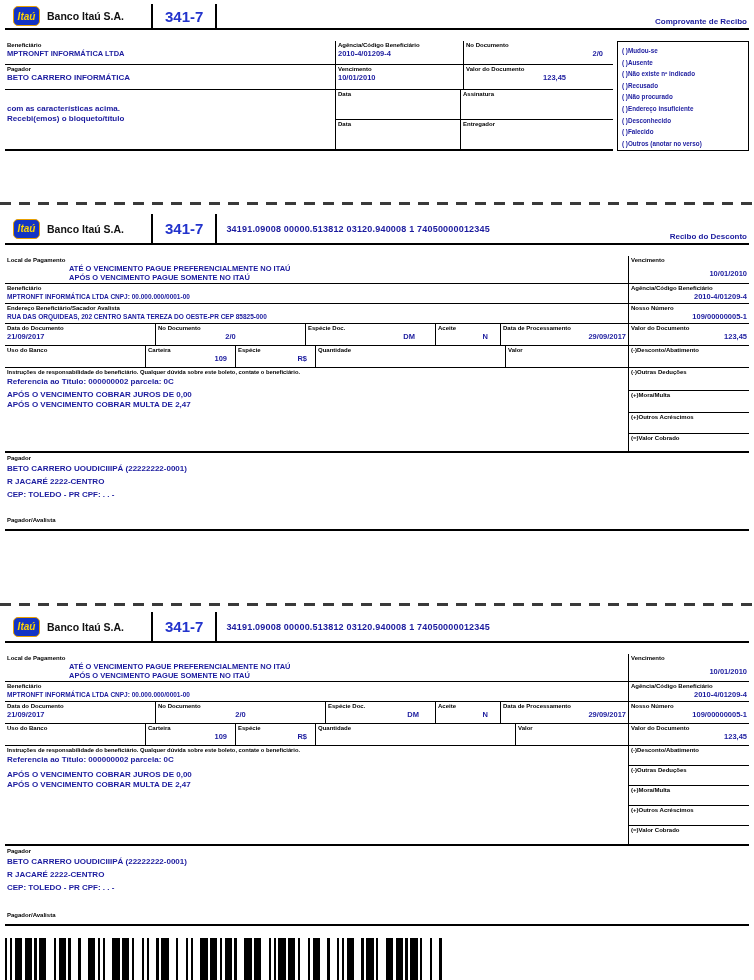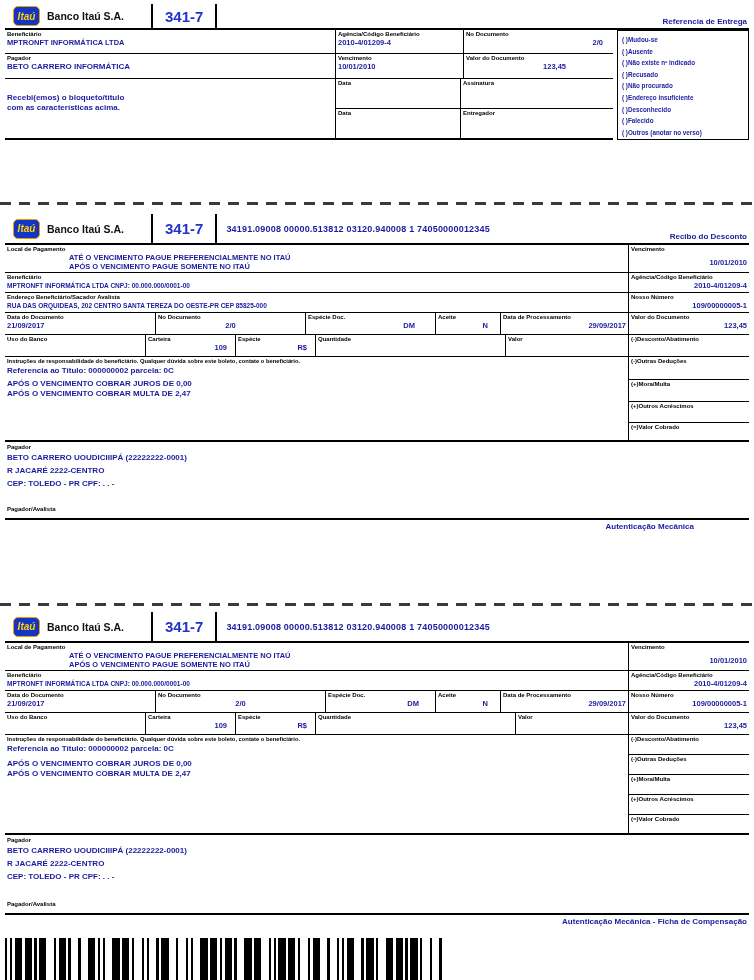--- a/index.html
+++ b/index.html
@@ -23,21 +23,21 @@
   .digit{font-size:9px;font-weight:bold;color:var(--nav);margin-left:9px;letter-spacing:.2px;}
   .secttitle{margin-left:auto;font-size:8px;font-weight:bold;color:var(--nav);padding-right:2px;align-self:flex-end;padding-bottom:2px;}
   
   .row{display:flex;border-bottom:1px solid #000;}
   .cell{padding:1px 2px;overflow:hidden;}
   .bl{border-left:1px solid #000;}
   .lbl{font-size:6px;font-weight:bold;color:#000;line-height:7px;white-space:nowrap;}
   .val{font-size:7.5px;font-weight:bold;color:var(--nav);line-height:9px;white-space:nowrap;}
   .val8{font-size:8px;line-height:10px;}
   .r{text-align:right;} .c{text-align:center;}
-  .flexcols{display:flex;}
+  .flexcols{display:flex;margin-top:11px;}
   .leftcol{width:623px;} .rightcol{width:121px;border-left:1px solid #000;}
   .thick{border-bottom:2px solid #000;}
   .chkbox{width:132px;height:110px;border:1px solid #000;margin-left:4px;padding:3px 0 0 4px;}
   .chk{font-size:6.3px;font-weight:bold;color:var(--nav);line-height:11.6px;white-space:nowrap;}
   .pagblock{padding:2px;}
   .pag-line{font-size:8px;font-weight:bold;color:var(--nav);line-height:13px;white-space:nowrap;}
   .avalrow{border-bottom:2px solid #000;padding:2px;height:16px;}
   .auth{font-size:8px;font-weight:bold;color:var(--nav);text-align:right;padding-top:2px;}
   .barcode{margin-top:12px;width:440px;height:52px;font-size:0;white-space:nowrap;}
   .locline{font-size:7.5px;font-weight:bold;color:var(--nav);line-height:9px;padding-left:62px;white-space:nowrap;}
@@ -47,21 +47,21 @@
 
 <div class="page">
 
   <div class="sec" style="top:4px;">
     <div class="hdr hdr1">
       <div class="logo">
           <span>Itaú</span>
         </div>
       <div class="bname">Banco Itaú S.A.</div>
       <div class="codebox">341-7</div>
-      <div class="secttitle">Referencia de Entrega</div>
+      <div class="secttitle">Comprovante de Recibo</div>
     </div>
     <div class="flexcols">
       <div style="width:608px;">
         <div class="row" style="height:24px;">
           <div class="cell" style="width:330px;">
             <div class="lbl">Beneficiário</div>
             <div class="val">MPTRONFT INFORMÁTICA LTDA</div>
           </div>
           <div class="cell bl" style="width:128px;">
             <div class="lbl">Agência/Código Beneficiário</div>
@@ -81,22 +81,22 @@
             <div class="lbl">Vencimento</div>
             <div class="val">10/01/2010</div>
           </div>
           <div class="cell bl" style="width:150px;">
             <div class="lbl">Valor do Documento</div>
             <div class="val r" style="padding-right:45px;">123,45</div>
           </div>
         </div>
         <div class="row thick" style="height:61px;">
           <div class="cell" style="width:330px;padding-top:14px;">
+            <div class="val val8">com as características acima.</div>
             <div class="val val8">Recebi(emos) o bloqueto/título</div>
-            <div class="val val8">com as características acima.</div>
           </div>
           <div style="width:278px;display:flex;flex-wrap:wrap;">
             <div class="cell bl" style="width:125px;height:30px;border-bottom:1px solid #000;">
               <div class="lbl">Data</div>
             </div>
             <div class="cell bl" style="width:153px;height:30px;border-bottom:1px solid #000;">
               <div class="lbl">Assinatura</div>
             </div>
             <div class="cell bl" style="width:125px;height:31px;">
               <div class="lbl">Data</div>
@@ -254,21 +254,20 @@
     </div>
     <div class="pagblock" style="height:62px;">
       <div class="lbl">Pagador</div>
       <div class="pag-line">BETO CARRERO UOUDICIIIPÁ (22222222-0001)</div>
       <div class="pag-line">R JACARÉ 2222-CENTRO</div>
       <div class="pag-line">CEP:      TOLEDO - PR  CPF:  . . -</div>
     </div>
     <div class="avalrow">
       <div class="lbl">Pagador/Avalista</div>
     </div>
-    <div class="auth" style="padding-right:55px;">Autenticação Mecânica</div>
   </div>
 
   <div class="dash" style="top:603px;"></div>
 
   <div class="sec" style="top:612px;">
     <div class="hdr hdr2">
       <div class="logo">
           <span>Itaú</span>
         </div>
       <div class="bname">Banco Itaú S.A.</div>
@@ -390,17 +389,16 @@
     </div>
     <div class="pagblock" style="height:64px;">
       <div class="lbl">Pagador</div>
       <div class="pag-line">BETO CARRERO UOUDICIIIPÁ (22222222-0001)</div>
       <div class="pag-line">R JACARÉ 2222-CENTRO</div>
       <div class="pag-line">CEP:      TOLEDO - PR  CPF:  . . -</div>
     </div>
     <div class="avalrow">
       <div class="lbl">Pagador/Avalista</div>
     </div>
-    <div class="auth" style="padding-right:2px;">Autenticação Mecânica - Ficha de Compensação</div>
     <div class="barcode"><span style="display:inline-block;height:100%;width:2.4444444444444446px;background:#000;vertical-align:top;"></span><span style="display:inline-block;height:100%;width:2.4444444444444446px;vertical-align:top;"></span><span style="display:inline-block;height:100%;width:2.4444444444444446px;background:#000;vertical-align:top;"></span><span style="display:inline-block;height:100%;width:2.4444444444444446px;vertical-align:top;"></span><span style="display:inline-block;height:100%;width:7.333333333333334px;background:#000;vertical-align:top;"></span><span style="display:inline-block;height:100%;width:2.4444444444444446px;vertical-align:top;"></span><span style="display:inline-block;height:100%;width:7.333333333333334px;background:#000;vertical-align:top;"></span><span style="display:inline-block;height:100%;width:2.4444444444444446px;vertical-align:top;"></span><span style="display:inline-block;height:100%;width:2.4444444444444446px;background:#000;vertical-align:top;"></span><span style="display:inline-block;height:100%;width:2.4444444444444446px;vertical-align:top;"></span><span style="display:inline-block;height:100%;width:7.333333333333334px;background:#000;vertical-align:top;"></span><span style="display:inline-block;height:100%;width:7.333333333333334px;vertical-align:top;"></span><span style="display:inline-block;height:100%;width:2.4444444444444446px;background:#000;vertical-align:top;"></span><span style="display:inline-block;height:100%;width:2.4444444444444446px;vertical-align:top;"></span><span style="display:inline-block;height:100%;width:7.333333333333334px;background:#000;vertical-align:top;"></span><span style="display:inline-block;height:100%;width:2.4444444444444446px;vertical-align:top;"></span><span style="display:inline-block;height:100%;width:2.4444444444444446px;background:#000;vertical-align:top;"></span><span style="display:inline-block;height:100%;width:7.333333333333334px;vertical-align:top;"></span><span style="display:inline-block;height:100%;width:2.4444444444444446px;background:#000;vertical-align:top;"></span><span style="display:inline-block;height:100%;width:7.333333333333334px;vertical-align:top;"></span><span style="display:inline-block;height:100%;width:7.333333333333334px;background:#000;vertical-align:top;"></span><span style="display:inline-block;height:100%;width:2.4444444444444446px;vertical-align:top;"></span><span style="display:inline-block;height:100%;width:2.4444444444444446px;background:#000;vertical-align:top;"></span><span style="display:inline-block;height:100%;width:2.4444444444444446px;vertical-align:top;"></span><span style="display:inline-block;height:100%;width:2.4444444444444446px;background:#000;vertical-align:top;"></span><span style="display:inline-block;height:100%;width:7.333333333333334px;vertical-align:top;"></span><span style="display:inline-block;height:100%;width:7.333333333333334px;background:#000;vertical-align:top;"></span><span style="display:inline-block;height:100%;width:2.4444444444444446px;vertical-align:top;"></span><span style="display:inline-block;height:100%;width:7.333333333333334px;background:#000;vertical-align:top;"></span><span style="display:inline-block;height:100%;width:2.4444444444444446px;vertical-align:top;"></span><span style="display:inline-block;height:100%;width:2.4444444444444446px;background:#000;vertical-align:top;"></span><span style="display:inline-block;height:100%;width:7.333333333333334px;vertical-align:top;"></span><span style="display:inline-block;height:100%;width:2.4444444444444446px;background:#000;vertical-align:top;"></span><span style="display:inline-block;height:100%;width:2.4444444444444446px;vertical-align:top;"></span><span style="display:inline-block;height:100%;width:2.4444444444444446px;background:#000;vertical-align:top;"></span><span style="display:inline-block;height:100%;width:7.333333333333334px;vertical-align:top;"></span><span style="display:inline-block;height:100%;width:2.4444444444444446px;background:#000;vertical-align:top;"></span><span style="display:inline-block;height:100%;width:2.4444444444444446px;vertical-align:top;"></span><span style="display:inline-block;height:100%;width:7.333333333333334px;background:#000;vertical-align:top;"></span><span style="display:inline-block;height:100%;width:7.333333333333334px;vertical-align:top;"></span><span style="display:inline-block;height:100%;width:2.4444444444444446px;background:#000;vertical-align:top;"></span><span style="display:inline-block;height:100%;width:7.333333333333334px;vertical-align:top;"></span><span style="display:inline-block;height:100%;width:2.4444444444444446px;background:#000;vertical-align:top;"></span><span style="display:inline-block;height:100%;width:2.4444444444444446px;vertical-align:top;"></span><span style="display:inline-block;height:100%;width:2.4444444444444446px;background:#000;vertical-align:top;"></span><span style="display:inline-block;height:100%;width:7.333333333333334px;vertical-align:top;"></span><span style="display:inline-block;height:100%;width:7.333333333333334px;background:#000;vertical-align:top;"></span><span style="display:inline-block;height:100%;width:2.4444444444444446px;vertical-align:top;"></span><span style="display:inline-block;height:100%;width:7.333333333333334px;background:#000;vertical-align:top;"></span><span style="display:inline-block;height:100%;width:2.4444444444444446px;vertical-align:top;"></span><span style="display:inline-block;height:100%;width:2.4444444444444446px;background:#000;vertical-align:top;"></span><span style="display:inline-block;height:100%;width:2.4444444444444446px;vertical-align:top;"></span><span style="display:inline-block;height:100%;width:7.333333333333334px;background:#000;vertical-align:top;"></span><span style="display:inline-block;height:100%;width:2.4444444444444446px;vertical-align:top;"></span><span style="display:inline-block;height:100%;width:2.4444444444444446px;background:#000;vertical-align:top;"></span><span style="display:inline-block;height:100%;width:7.333333333333334px;vertical-align:top;"></span><span style="display:inline-block;height:100%;width:7.333333333333334px;background:#000;vertical-align:top;"></span><span style="display:inline-block;height:100%;width:2.4444444444444446px;vertical-align:top;"></span><span style="display:inline-block;height:100%;width:7.333333333333334px;background:#000;vertical-align:top;"></span><span style="display:inline-block;height:100%;width:7.333333333333334px;vertical-align:top;"></span><span style="display:inline-block;height:100%;width:2.4444444444444446px;background:#000;vertical-align:top;"></span><span style="display:inline-block;height:100%;width:2.4444444444444446px;vertical-align:top;"></span><span style="display:inline-block;height:100%;width:2.4444444444444446px;background:#000;vertical-align:top;"></span><span style="display:inline-block;height:100%;width:2.4444444444444446px;vertical-align:top;"></span><span style="display:inline-block;height:100%;width:7.333333333333334px;background:#000;vertical-align:top;"></span><span style="display:inline-block;height:100%;width:2.4444444444444446px;vertical-align:top;"></span><span style="display:inline-block;height:100%;width:7.333333333333334px;background:#000;vertical-align:top;"></span><span style="display:inline-block;height:100%;width:2.4444444444444446px;vertical-align:top;"></span><span style="display:inline-block;height:100%;width:2.4444444444444446px;background:#000;vertical-align:top;"></span><span style="display:inline-block;height:100%;width:7.333333333333334px;vertical-align:top;"></span><span style="display:inline-block;height:100%;width:2.4444444444444446px;background:#000;vertical-align:top;"></span><span style="display:inline-block;height:100%;width:2.4444444444444446px;vertical-align:top;"></span><span style="display:inline-block;height:100%;width:7.333333333333334px;background:#000;vertical-align:top;"></span><span style="display:inline-block;height:100%;width:7.333333333333334px;vertical-align:top;"></span><span style="display:inline-block;height:100%;width:2.4444444444444446px;background:#000;vertical-align:top;"></span><span style="display:inline-block;height:100%;width:7.333333333333334px;vertical-align:top;"></span><span style="display:inline-block;height:100%;width:2.4444444444444446px;background:#000;vertical-align:top;"></span><span style="display:inline-block;height:100%;width:2.4444444444444446px;vertical-align:top;"></span><span style="display:inline-block;height:100%;width:2.4444444444444446px;background:#000;vertical-align:top;"></span><span style="display:inline-block;height:100%;width:2.4444444444444446px;vertical-align:top;"></span><span style="display:inline-block;height:100%;width:7.333333333333334px;background:#000;vertical-align:top;"></span><span style="display:inline-block;height:100%;width:7.333333333333334px;vertical-align:top;"></span><span style="display:inline-block;height:100%;width:2.4444444444444446px;background:#000;vertical-align:top;"></span><span style="display:inline-block;height:100%;width:2.4444444444444446px;vertical-align:top;"></span><span style="display:inline-block;height:100%;width:7.333333333333334px;background:#000;vertical-align:top;"></span><span style="display:inline-block;height:100%;width:2.4444444444444446px;vertical-align:top;"></span><span style="display:inline-block;height:100%;width:2.4444444444444446px;background:#000;vertical-align:top;"></span><span style="display:inline-block;height:100%;width:7.333333333333334px;vertical-align:top;"></span><span style="display:inline-block;height:100%;width:7.333333333333334px;background:#000;vertical-align:top;"></span><span style="display:inline-block;height:100%;width:2.4444444444444446px;vertical-align:top;"></span><span style="display:inline-block;height:100%;width:7.333333333333334px;background:#000;vertical-align:top;"></span><span style="display:inline-block;height:100%;width:2.4444444444444446px;vertical-align:top;"></span><span style="display:inline-block;height:100%;width:2.4444444444444446px;background:#000;vertical-align:top;"></span><span style="display:inline-block;height:100%;width:2.4444444444444446px;vertical-align:top;"></span><span style="display:inline-block;height:100%;width:7.333333333333334px;background:#000;vertical-align:top;"></span><span style="display:inline-block;height:100%;width:2.4444444444444446px;vertical-align:top;"></span><span style="display:inline-block;height:100%;width:2.4444444444444446px;background:#000;vertical-align:top;"></span><span style="display:inline-block;height:100%;width:7.333333333333334px;vertical-align:top;"></span><span style="display:inline-block;height:100%;width:2.4444444444444446px;background:#000;vertical-align:top;"></span><span style="display:inline-block;height:100%;width:7.333333333333334px;vertical-align:top;"></span><span style="display:inline-block;height:100%;width:2.4444444444444446px;background:#000;vertical-align:top;"></span><span style="display:inline-block;height:100%;width:2.4444444444444446px;vertical-align:top;"></span></div>
   </div>
 
 </div>
 
 </body></html>

